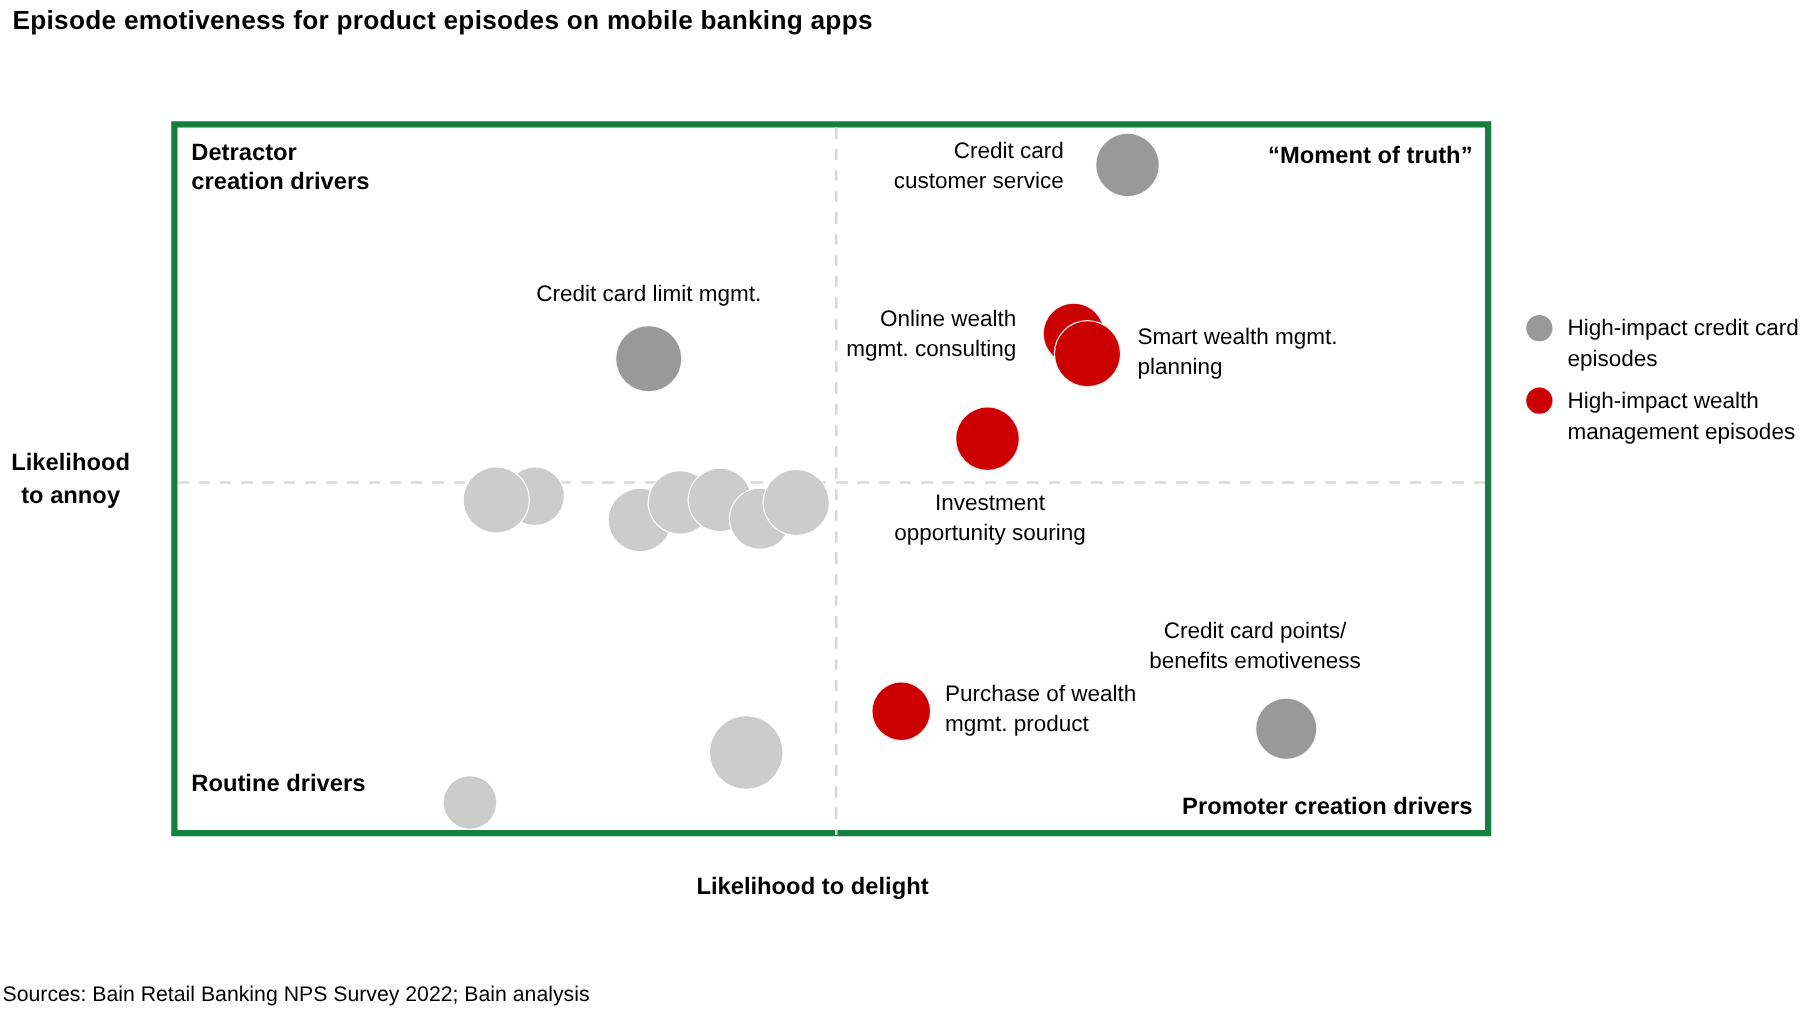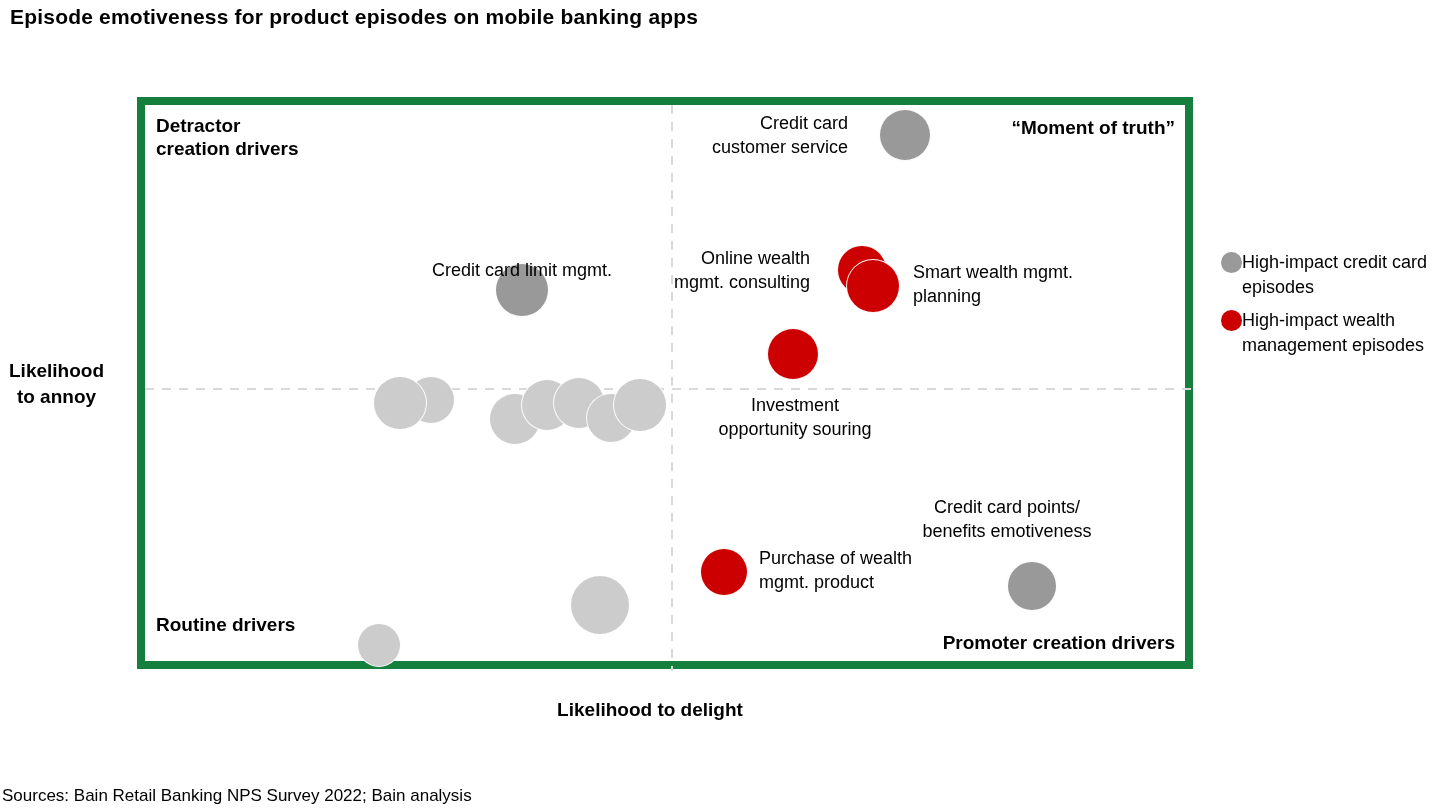--- a/index.html
+++ b/index.html
@@ -13,21 +13,21 @@
   }
   .abs { position: absolute; }
   #title {
     left: 10px; top: 5px;
     font-size: 21px; font-weight: bold;
     letter-spacing: 0.2px;
   }
   #plot {
     left: 137px; top: 97px;
     width: 1056px; height: 572px;
-    border: 8px solid #15803d;
+    border: 5px solid #15803d;
   }
   
   #vline {
     left: 526px; top: 0;
     width: 2px; height: 566px;
     background: repeating-linear-gradient(180deg, #d9d9d9 0 9px, transparent 9px 17px);
   }
   #hline {
     left: 0; top: 283px;
     width: 1050px; height: 2px;
@@ -73,20 +73,21 @@
     align-items: flex-start;
     margin-bottom: 8px;
   }
   .legend-dot {
     width: 21px; height: 21px;
     border-radius: 50%;
     flex: 0 0 21px;
     margin-top: 2px;
   }
   .legend-text {
+    margin-left: 12px;
     font-size: 18px;
     line-height: 25px;
   }
   #sources {
     left: 2px; top: 786px;
     font-size: 17px;
   }
 </style>
 </head>
 <body>
@@ -99,21 +100,21 @@
   <div id="quad-tl" class="quad-label">Detractor
 creation drivers</div>
   <div id="quad-tr" class="quad-label">“Moment of truth”</div>
   <div id="quad-bl" class="quad-label">Routine drivers</div>
   <div id="quad-br" class="quad-label">Promoter creation drivers</div>
   <div id="bubbles">
       <div class="bubble" style="left: 734px; top: 4px; width: 52px; height: 52px; background: rgb(153, 153, 153);"></div>
       <div class="pt-label" style="top: 6px; right: 337px; text-align: right;">Credit card
 customer service</div>
       <div class="bubble" style="left: 350px; top: 158px; width: 54px; height: 54px; background: rgb(153, 153, 153);"></div>
-      <div class="pt-label" style="top: 121px; left: 377px; transform: translateX(-50%); text-align: center; white-space: pre; margin-top: 32px;">Credit card limit mgmt.</div>
+      <div class="pt-label" style="top: 121px; left: 377px; transform: translateX(-50%); text-align: center; white-space: pre;">Credit card limit mgmt.</div>
       <div class="bubble" style="left: 862px; top: 456px; width: 50px; height: 50px; background: rgb(153, 153, 153);"></div>
       <div class="pt-label" style="top: 390px; left: 862px; transform: translateX(-50%); text-align: center; white-space: pre;">Credit card points/
 benefits emotiveness</div>
       <div class="bubble" style="left: 692px; top: 140px; width: 50px; height: 50px; background: rgb(204, 0, 0);"></div>
       <div class="pt-label" style="top: 141px; right: 375px; text-align: right;">Online wealth
 mgmt. consulting</div>
       <div class="bubble" style="left: 701px; top: 154px; width: 54px; height: 54px; background: rgb(204, 0, 0);"></div>
       <div class="pt-label" style="top: 155px; left: 768px;">Smart wealth mgmt.
 planning</div>
       <div class="bubble" style="left: 622px; top: 223px; width: 52px; height: 52px; background: rgb(204, 0, 0);"></div>

